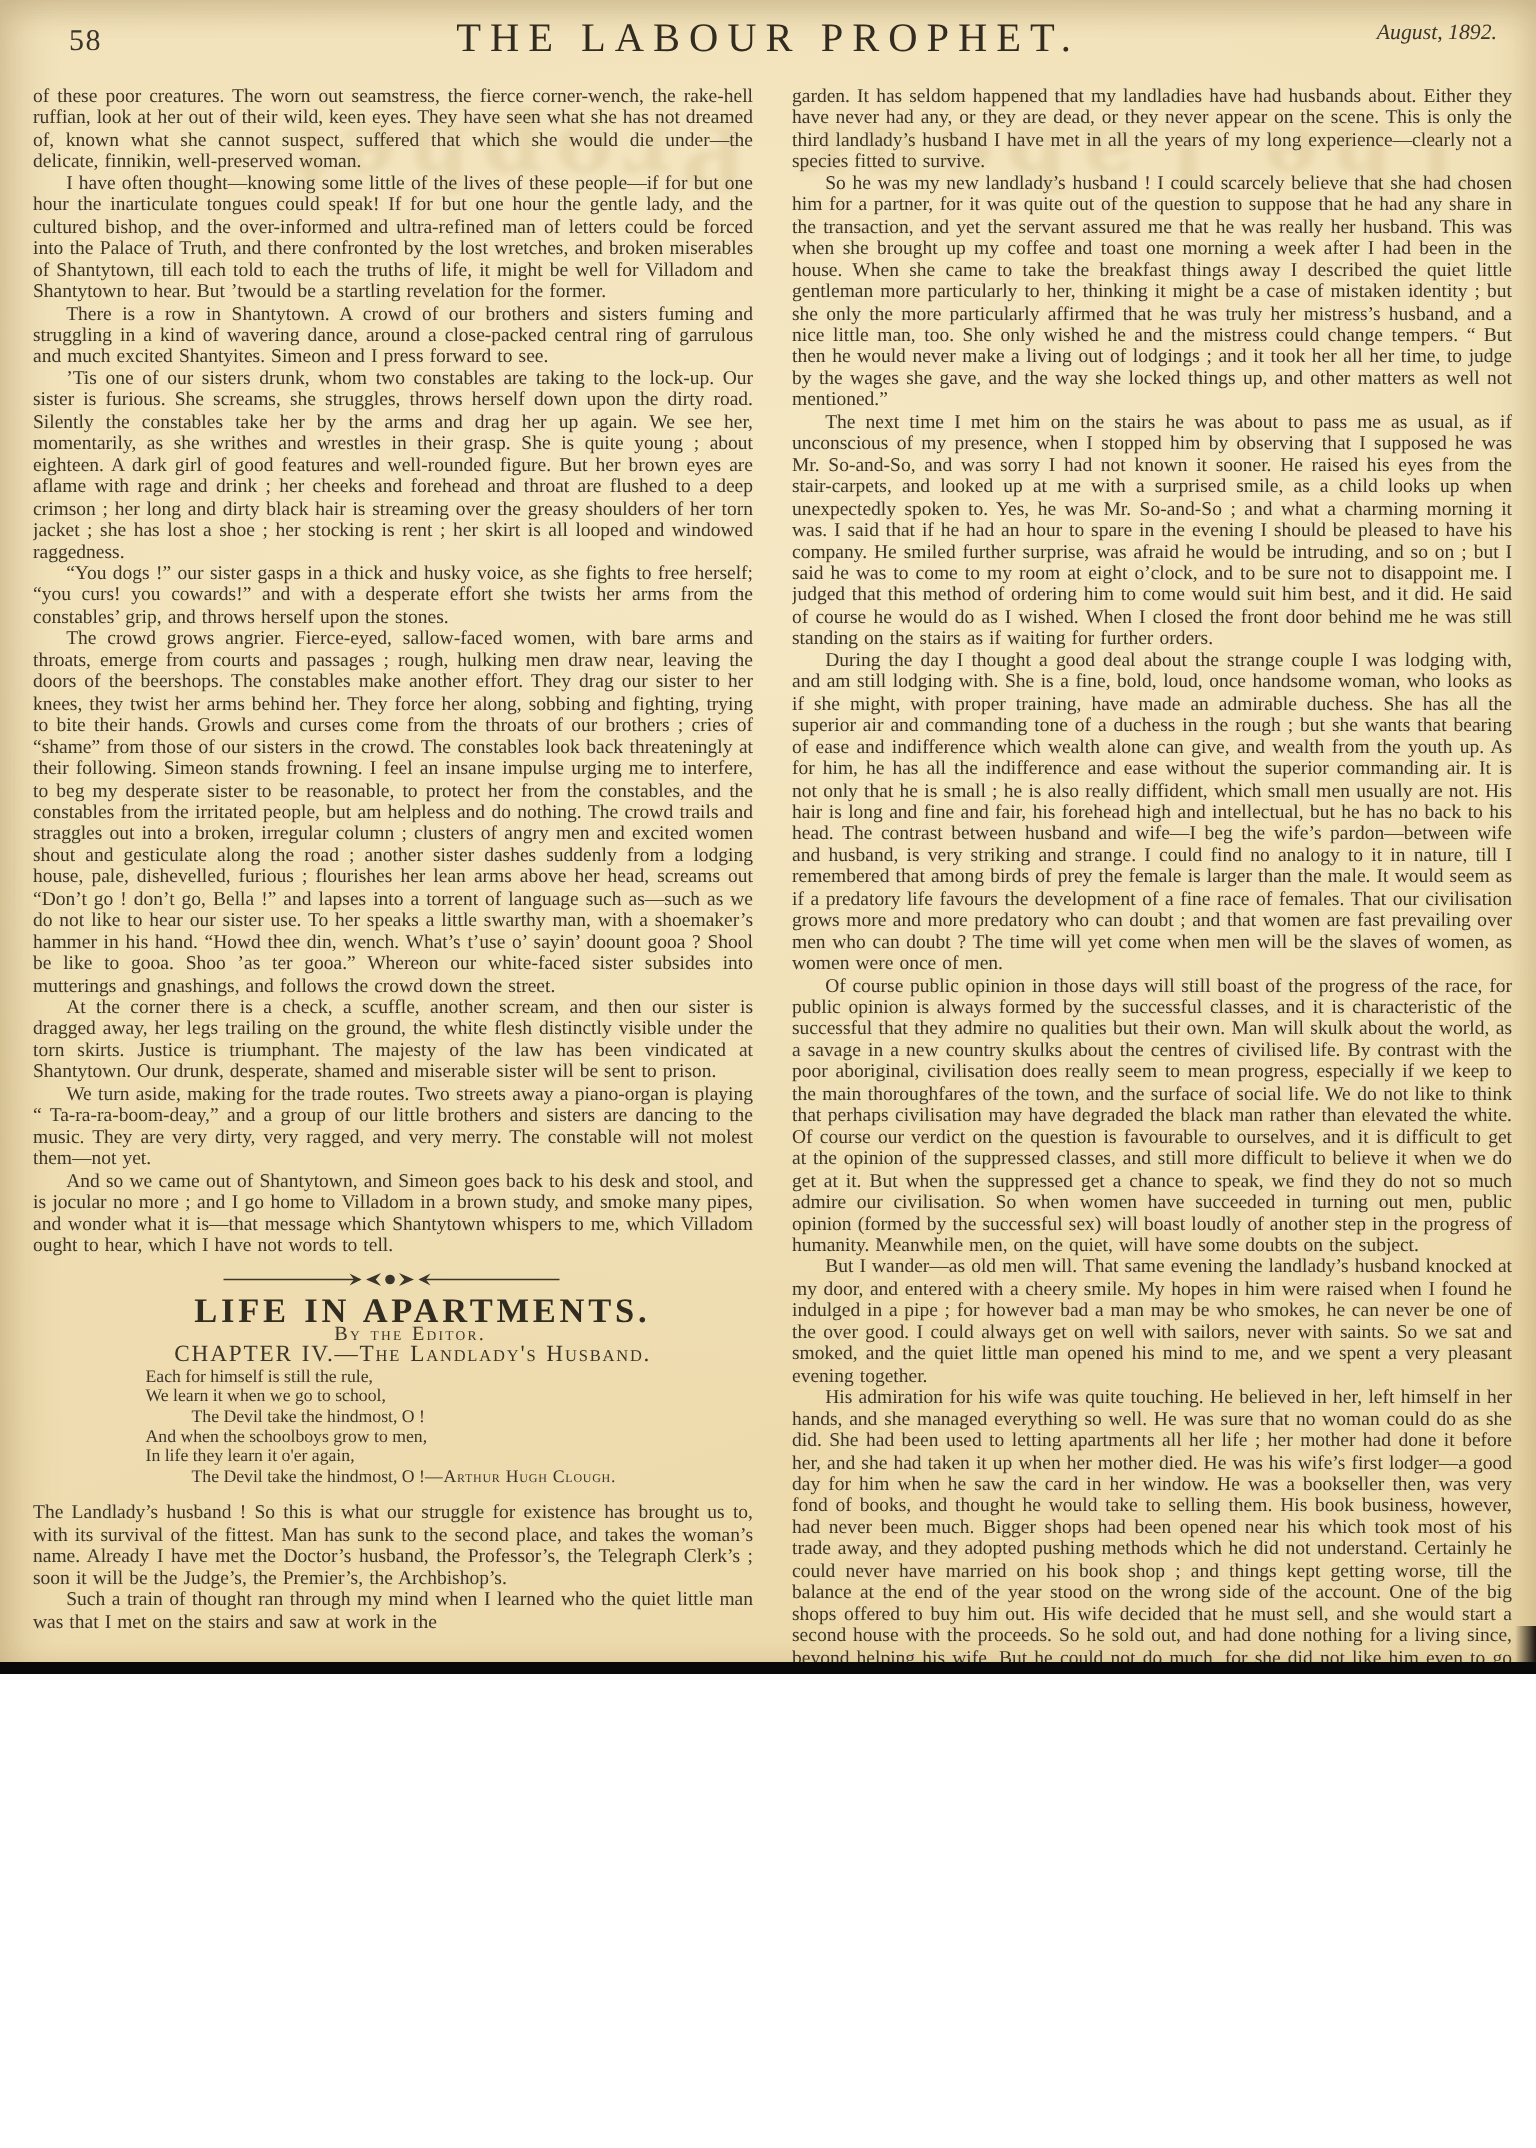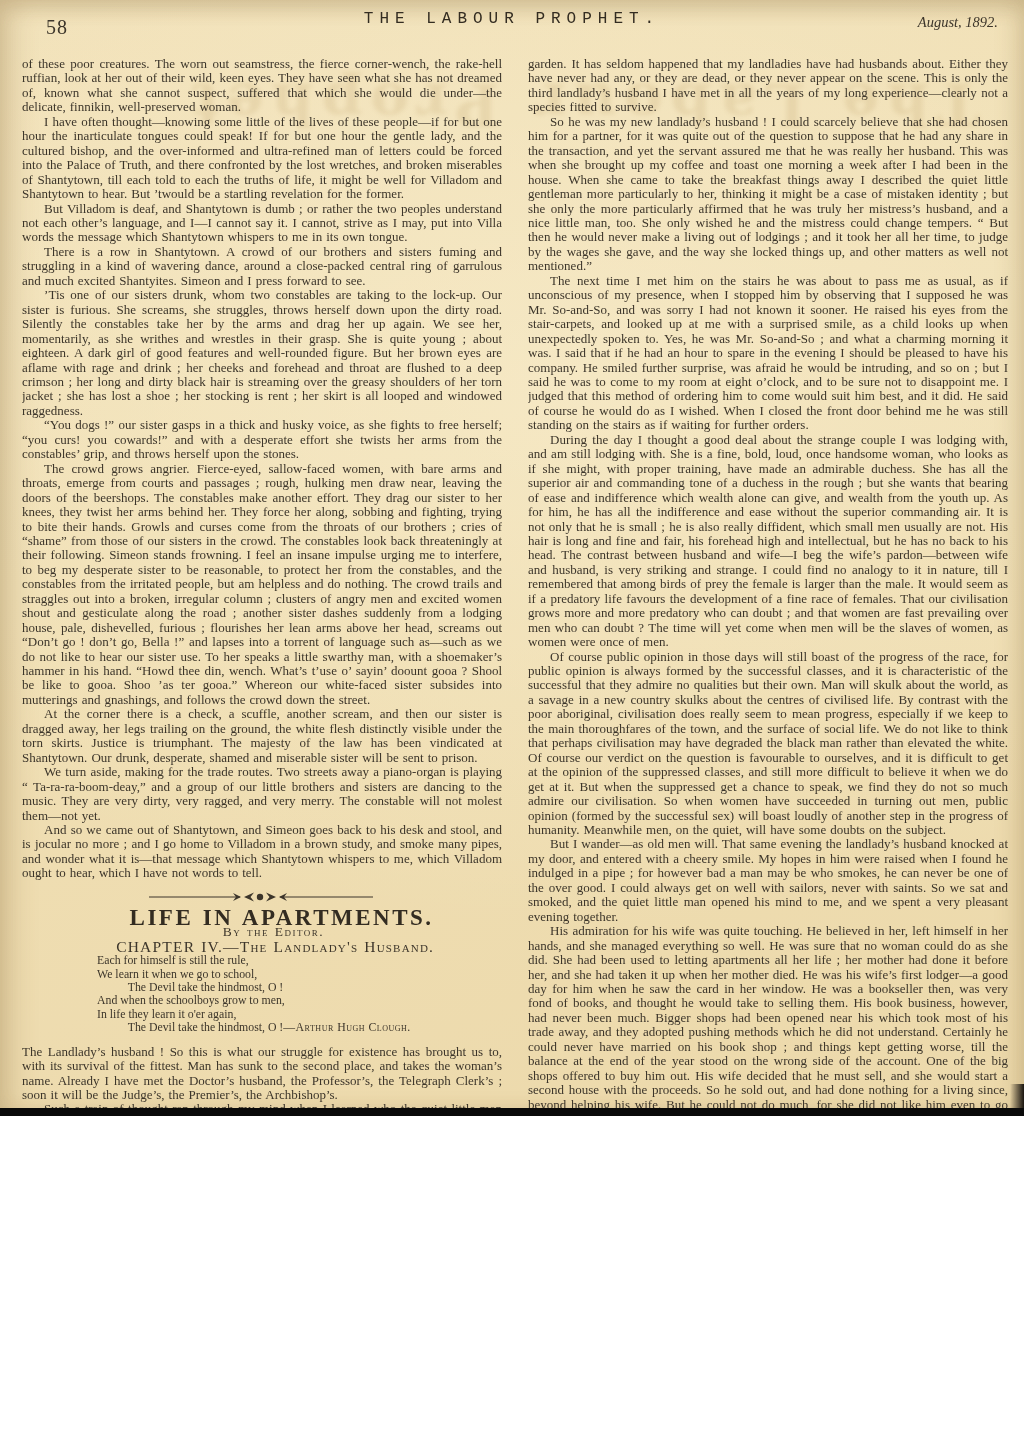--- a/index.html
+++ b/index.html
@@ -16,21 +16,21 @@
   
   .bleed{
     position:absolute;top:18px;left:60px;width:920px;height:120px;
     transform:scale(-1,-1);
     font-family:"DejaVu Serif",serif;font-weight:bold;font-size:58px;letter-spacing:8px;
     color:rgba(168,136,70,0.14);filter:blur(2px);
     white-space:nowrap;overflow:hidden;pointer-events:none;
   }
   .header{position:absolute;top:0;left:0;width:100%;height:54px;}
   .pagenum{position:absolute;left:46px;top:16px;font-size:20px;letter-spacing:1px;}
-  .masthead{position:absolute;left:0;right:0;top:10px;text-align:center;font-size:16px;letter-spacing:6px;color:#332c21;font-family:Liberation Mono, monospace;}
+  .masthead{position:absolute;left:0;right:0;top:10px;text-align:center;font-size:27px;letter-spacing:6px;color:#332c21;}
   .issuedate{position:absolute;right:26px;top:14px;font-size:14.5px;font-style:italic;}
   .columns{
     position:absolute;top:57px;left:22px;width:986px;height:1364px;
     display:flex;gap:26px;overflow:hidden;
   }
   .col{width:480px;height:100%;overflow:hidden;text-align:justify;font-size:13px;line-height:14.45px;}
   .col p{margin:0;text-indent:1.7em;word-spacing:.06em;}
   .col p.noindent{text-indent:0;}
   
   .divider{margin:9px auto 7px auto;display:block;}
@@ -55,21 +55,20 @@
     <div class="pagenum">58</div>
     <div class="masthead">THE LABOUR PROPHET.</div>
     <div class="issuedate">August, 1892.</div>
   </div>
 
   <div class="columns">
 
     <div class="col">
       <p class="noindent">of these poor creatures.  The worn out seamstress, the fierce corner-wench, the rake-hell ruffian, look at her out of their wild, keen eyes.  They have seen what she has not dreamed of, known what she cannot suspect, suffered that which she would die under—the delicate, finnikin, well-preserved woman.</p>
       <p>I have often thought—knowing some little of the lives of these people—if for but one hour the inarticulate tongues could speak! If for but one hour the gentle lady, and the cultured bishop, and the over-informed and ultra-refined man of letters could be forced into the Palace of Truth, and there confronted by the lost wretches, and broken miserables of Shantytown, till each told to each the truths of life, it might be well for Villadom and Shantytown to hear.  But ’twould be a startling revelation for the former.</p>
-      <p>But Villadom is deaf, and Shantytown is dumb ;  or rather the two peoples understand not each other’s language, and I—I cannot say it.  I cannot, strive as I may, put into Villa words the message which Shantytown whispers to me in its own tongue.</p>
       <p>There is a row in Shantytown.  A crowd of our brothers and sisters fuming and struggling in a kind of wavering dance, around a close-packed central ring of garrulous and much excited Shantyites.  Simeon and I press forward to see.</p>
       <p>’Tis one of our sisters drunk, whom two constables are taking to the lock-up.  Our sister is furious.  She screams, she struggles, throws herself down upon the dirty road.  Silently the constables take her by the arms and drag her up again.  We see her, momentarily, as she writhes and wrestles in their grasp.  She is quite young ; about eighteen.  A dark girl of good features and well-rounded figure.  But her brown eyes are aflame with rage and drink ; her cheeks and forehead and throat are flushed to a deep crimson ; her long and dirty black hair is streaming over the greasy shoulders of her torn jacket ; she has lost a shoe ; her stocking is rent ; her skirt is all looped and windowed raggedness.</p>
       <p>“You dogs !” our sister gasps in a thick and husky voice, as she fights to free herself; “you curs! you cowards!” and with a desperate effort she twists her arms from the constables’ grip, and throws herself upon the stones.</p>
       <p>The crowd grows angrier.  Fierce-eyed, sallow-faced women, with bare arms and throats, emerge from courts and passages ;  rough, hulking men draw near, leaving the doors of the beershops.  The constables make another effort.  They drag our sister to her knees, they twist her arms behind her.  They force her along, sobbing and fighting, trying to bite their hands.  Growls and curses come from the throats of our brothers ;  cries of “shame” from those of our sisters in the crowd. The constables look back threateningly at their following.  Simeon stands frowning.  I feel an insane impulse urging me to interfere, to beg my desperate sister to be reasonable, to protect her from the constables, and the constables from the irritated people, but am helpless and do nothing. The crowd trails and straggles out into a broken, irregular column ; clusters of angry men and excited women shout and gesticulate along the road ; another sister dashes suddenly from a lodging house, pale, dishevelled, furious ;  flourishes her lean arms above her head, screams out “Don’t go ! don’t go, Bella !” and lapses into a torrent of language such as—such as we do not like to hear our sister use.  To her speaks a little swarthy man, with a shoemaker’s hammer in his hand.  “Howd thee din, wench.  What’s t’use o’ sayin’ doount gooa ?  Shool be like to gooa.  Shoo ’as ter gooa.”  Whereon our white-faced sister subsides into mutterings and gnashings, and follows the crowd down the street.</p>
       <p>At the corner there is a check, a scuffle, another scream, and then our sister is dragged away, her legs trailing on the ground, the white flesh distinctly visible under the torn skirts.  Justice is triumphant.  The majesty of the law has been vindicated at Shantytown.  Our drunk, desperate, shamed and miserable sister will be sent to prison.</p>
       <p>We turn aside, making for the trade routes.  Two streets away a piano-organ is playing “ Ta-ra-ra-boom-deay,” and a group of our little brothers and sisters are dancing to the music.  They are very dirty, very ragged, and very merry.  The constable will not molest them—not yet.</p>
       <p>And so we came out of Shantytown, and Simeon goes back to his desk and stool, and is jocular no more ; and I go home to Villadom in a brown study, and smoke many pipes, and wonder what it is—that message which Shantytown whispers to me, which Villadom ought to hear, which I have not words to tell.</p>
 
       <svg class="divider" width="250" height="14" viewBox="0 0 250 14">
         <line x1="12" y1="7" x2="103" y2="7" stroke="#3c352a" stroke-width="1"></line>

